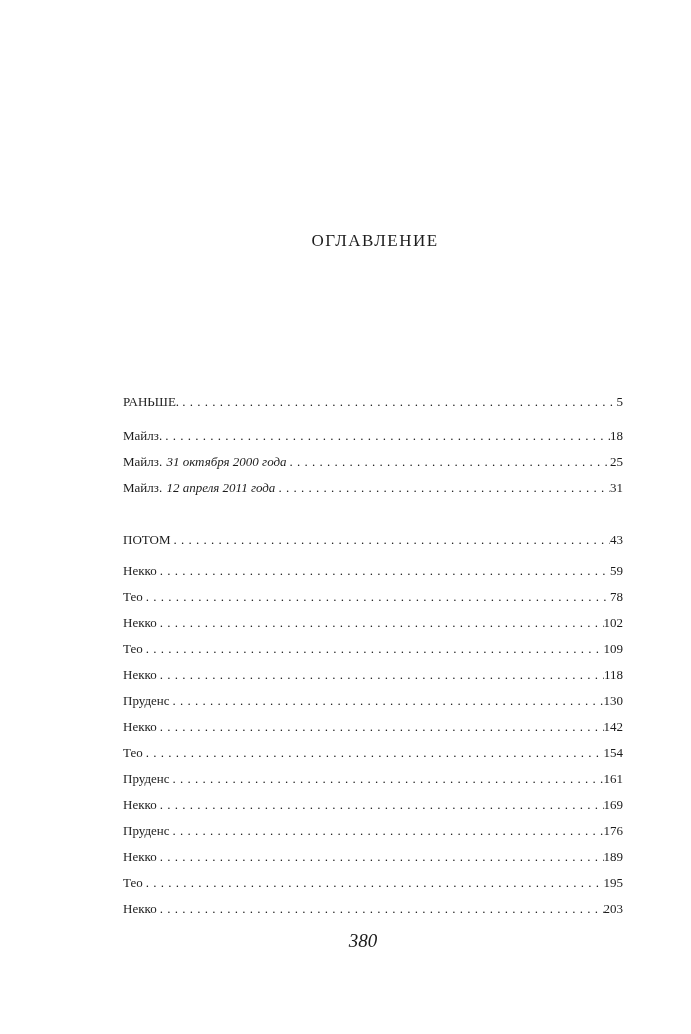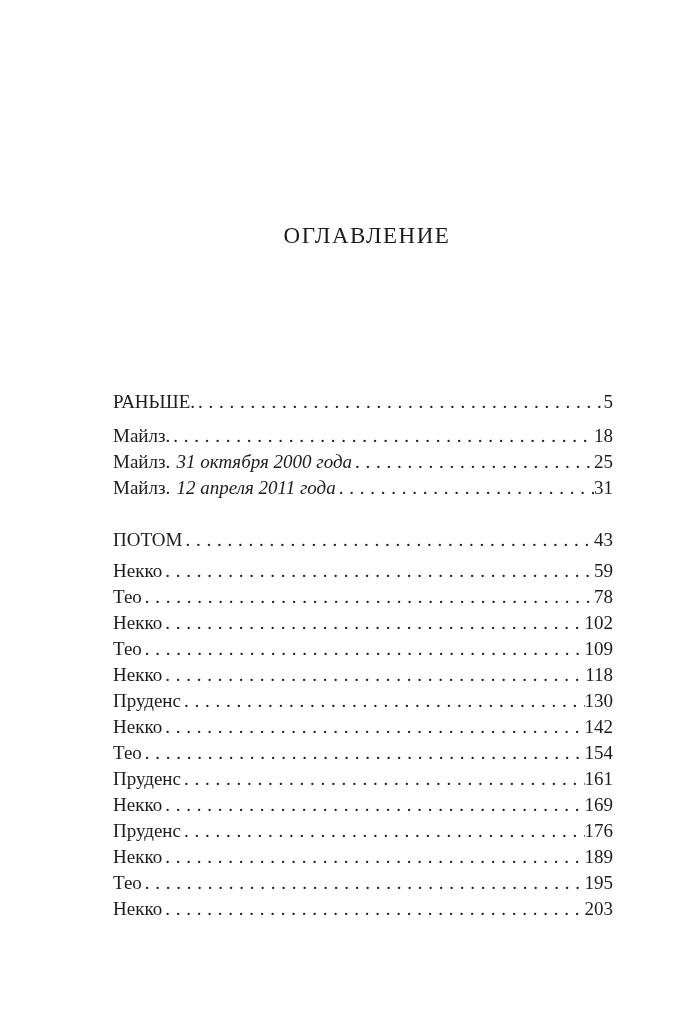--- a/index.html
+++ b/index.html
@@ -15,31 +15,31 @@
     color: #1c1c1c;
     font-family: "Liberation Serif", "DejaVu Serif", serif;
     overflow: hidden;
   }
   .page-title {
     position: absolute;
     top: 219px;
     left: 113px;
     width: 500px;
     text-align: center;
-    font-size: 23px;
+    font-size: 17px;
     letter-spacing: 1.5px;
     font-weight: normal;
-    margin: 4px;
+    margin: 12px;
   }
   .toc {
     position: absolute;
     top: 389px;
-    left: 113px;
+    left: 123px;
     width: 500px;
-    font-size: 19px;
+    font-size: 13px;
   }
   .toc-row {
     display: flex;
     align-items: baseline;
     line-height: 26px;
     white-space: nowrap;
   }
   .toc-row.sect-1 { margin-bottom: 8px; }
   .toc-row.sect-2 { margin-top: 26px; margin-bottom: 5px; }
   .toc-label { flex: 0 0 auto; }
@@ -206,14 +206,15 @@
 
     <div class="toc-row">
       <span class="toc-label">Некко</span>
         <span class="toc-subtitle"></span>
       <span class="toc-dots"></span>
       <span class="toc-page">203</span>
     </div>
 
   </div>
 
+  <div class="folio">380</div>
 
 </div>
 
 </body></html>

